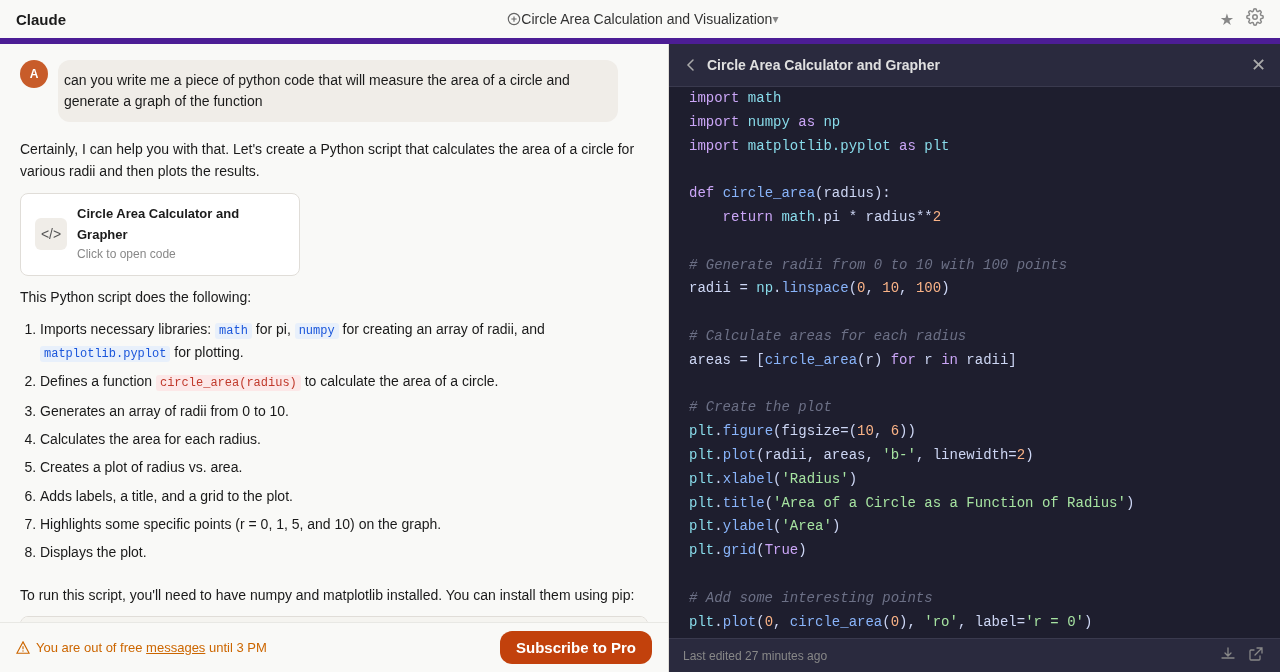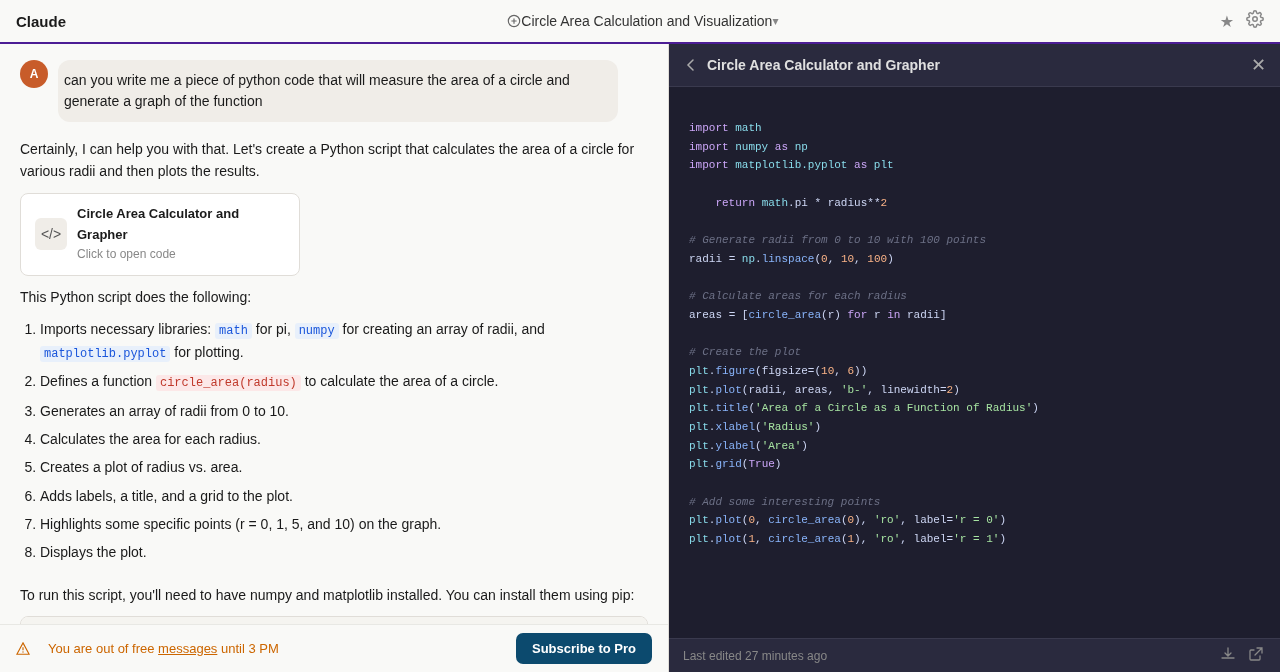--- a/index.html
+++ b/index.html
@@ -12,21 +12,21 @@
       overflow: hidden;
     }
 
     
     .topbar {
       display: flex;
       align-items: center;
       justify-content: space-between;
       background: #f9f9f7;
       padding: 8px 16px;
-      border-bottom: 2px solid #4c1d95;
+      border-bottom: 6px solid #4c1d95;
       height: 44px;
       flex-shrink: 0;
     }
     .topbar-logo {
       font-size: 15px;
       font-weight: 600;
       color: #1a1a1a;
     }
     .topbar-center {
       display: flex;
@@ -194,35 +194,35 @@
       background: #f9f9f7;
       border-top: 1px solid #e8e8e4;
       display: flex;
       align-items: center;
       justify-content: space-between;
       flex-shrink: 0;
     }
     .out-of-free {
       display: flex;
       align-items: center;
-      gap: 18px;
+      gap: 6px;
       font-size: 13px;
       color: #cc6600;
     }
     .out-of-free a {
       color: #cc6600;
       text-decoration: underline;
     }
     .subscribe-btn {
-      background: #0c4a6e;
+      background: #c2410c;
       color: white;
       border: none;
-      border-radius: 7px;
+      border-radius: 12px;
       padding: 8px 16px;
-      font-size: 13px;
+      font-size: 15px;
       font-weight: 600;
       cursor: pointer;
     }
 
     
     .right-panel {
       flex: 1;
       border-left: 1px solid #e0ddd8;
       background: #1e1e2e;
       display: flex;
@@ -260,23 +260,23 @@
       background: none;
       border: none;
       color: #aaa;
       cursor: pointer;
       font-size: 18px;
       padding: 0;
     }
     .code-viewer {
       flex: 1;
       overflow-y: auto;
-      padding: 32px 20px;
+      padding: 0 20px;
       font-family: 'Courier New', monospace;
-      font-size: 11px;
+      font-size: 14px;
       line-height: 1.7;
     }
     .right-footer {
       display: flex;
       align-items: center;
       justify-content: space-between;
       background: #2a2a3e;
       padding: 5px 14px;
       border-top: 1px solid #3a3a4e;
       font-size: 12px;
@@ -417,33 +417,34 @@
       <button class="right-header-close">✕</button>
     </div>
 
     <div class="code-viewer">
 
       <div style="color:#cdd6f4;">
         <div><span class="kw">import</span> <span class="mod">math</span></div>
         <div><span class="kw">import</span> <span class="mod">numpy</span> <span class="kw">as</span> <span class="mod">np</span></div>
         <div><span class="kw">import</span> <span class="mod">matplotlib.pyplot</span> <span class="kw">as</span> <span class="mod">plt</span></div>
         <div>&nbsp;</div>
+        <div><span class="kw">def</span> <span class="fn">circle_area</span><span class="punc">(</span><span class="var">radius</span><span class="punc">):</span></div>
         <div>&nbsp;&nbsp;&nbsp;&nbsp;<span class="kw">return</span> <span class="mod">math</span><span class="punc">.</span><span class="var">pi</span> <span class="punc">*</span> <span class="var">radius</span><span class="punc">**</span><span class="num">2</span></div>
         <div>&nbsp;</div>
         <div><span class="cm"># Generate radii from 0 to 10 with 100 points</span></div>
         <div><span class="var">radii</span> <span class="punc">=</span> <span class="mod">np</span><span class="punc">.</span><span class="fn">linspace</span><span class="punc">(</span><span class="num">0</span><span class="punc">,</span> <span class="num">10</span><span class="punc">,</span> <span class="num">100</span><span class="punc">)</span></div>
         <div>&nbsp;</div>
         <div><span class="cm"># Calculate areas for each radius</span></div>
         <div><span class="var">areas</span> <span class="punc">= [</span><span class="fn">circle_area</span><span class="punc">(</span><span class="var">r</span><span class="punc">)</span> <span class="kw">for</span> <span class="var">r</span> <span class="kw">in</span> <span class="var">radii</span><span class="punc">]</span></div>
         <div>&nbsp;</div>
         <div><span class="cm"># Create the plot</span></div>
         <div><span class="mod">plt</span><span class="punc">.</span><span class="fn">figure</span><span class="punc">(</span><span class="var">figsize</span><span class="punc">=(</span><span class="num">10</span><span class="punc">,</span> <span class="num">6</span><span class="punc">))</span></div>
         <div><span class="mod">plt</span><span class="punc">.</span><span class="fn">plot</span><span class="punc">(</span><span class="var">radii</span><span class="punc">,</span> <span class="var">areas</span><span class="punc">,</span> <span class="str">'b-'</span><span class="punc">,</span> <span class="var">linewidth</span><span class="punc">=</span><span class="num">2</span><span class="punc">)</span></div>
+        <div><span class="mod">plt</span><span class="punc">.</span><span class="fn">xlabel</span><span class="punc">(</span><span class="str">'Radius'</span><span class="punc">)</span></div>
         <div><span class="mod">plt</span><span class="punc">.</span><span class="fn">title</span><span class="punc">(</span><span class="str">'Area of a Circle as a Function of Radius'</span><span class="punc">)</span></div>
-        <div><span class="mod">plt</span><span class="punc">.</span><span class="fn">xlabel</span><span class="punc">(</span><span class="str">'Radius'</span><span class="punc">)</span></div>
         <div><span class="mod">plt</span><span class="punc">.</span><span class="fn">ylabel</span><span class="punc">(</span><span class="str">'Area'</span><span class="punc">)</span></div>
         <div><span class="mod">plt</span><span class="punc">.</span><span class="fn">grid</span><span class="punc">(</span><span class="kw">True</span><span class="punc">)</span></div>
         <div>&nbsp;</div>
         <div><span class="cm"># Add some interesting points</span></div>
         <div><span class="mod">plt</span><span class="punc">.</span><span class="fn">plot</span><span class="punc">(</span><span class="num">0</span><span class="punc">,</span> <span class="fn">circle_area</span><span class="punc">(</span><span class="num">0</span><span class="punc">),</span> <span class="str">'ro'</span><span class="punc">,</span> <span class="var">label</span><span class="punc">=</span><span class="str">'r = 0'</span><span class="punc">)</span></div>
         <div><span class="mod">plt</span><span class="punc">.</span><span class="fn">plot</span><span class="punc">(</span><span class="num">1</span><span class="punc">,</span> <span class="fn">circle_area</span><span class="punc">(</span><span class="num">1</span><span class="punc">),</span> <span class="str">'ro'</span><span class="punc">,</span> <span class="var">label</span><span class="punc">=</span><span class="str">'r = 1'</span><span class="punc">)</span></div>
 
       </div>
     </div>
 

